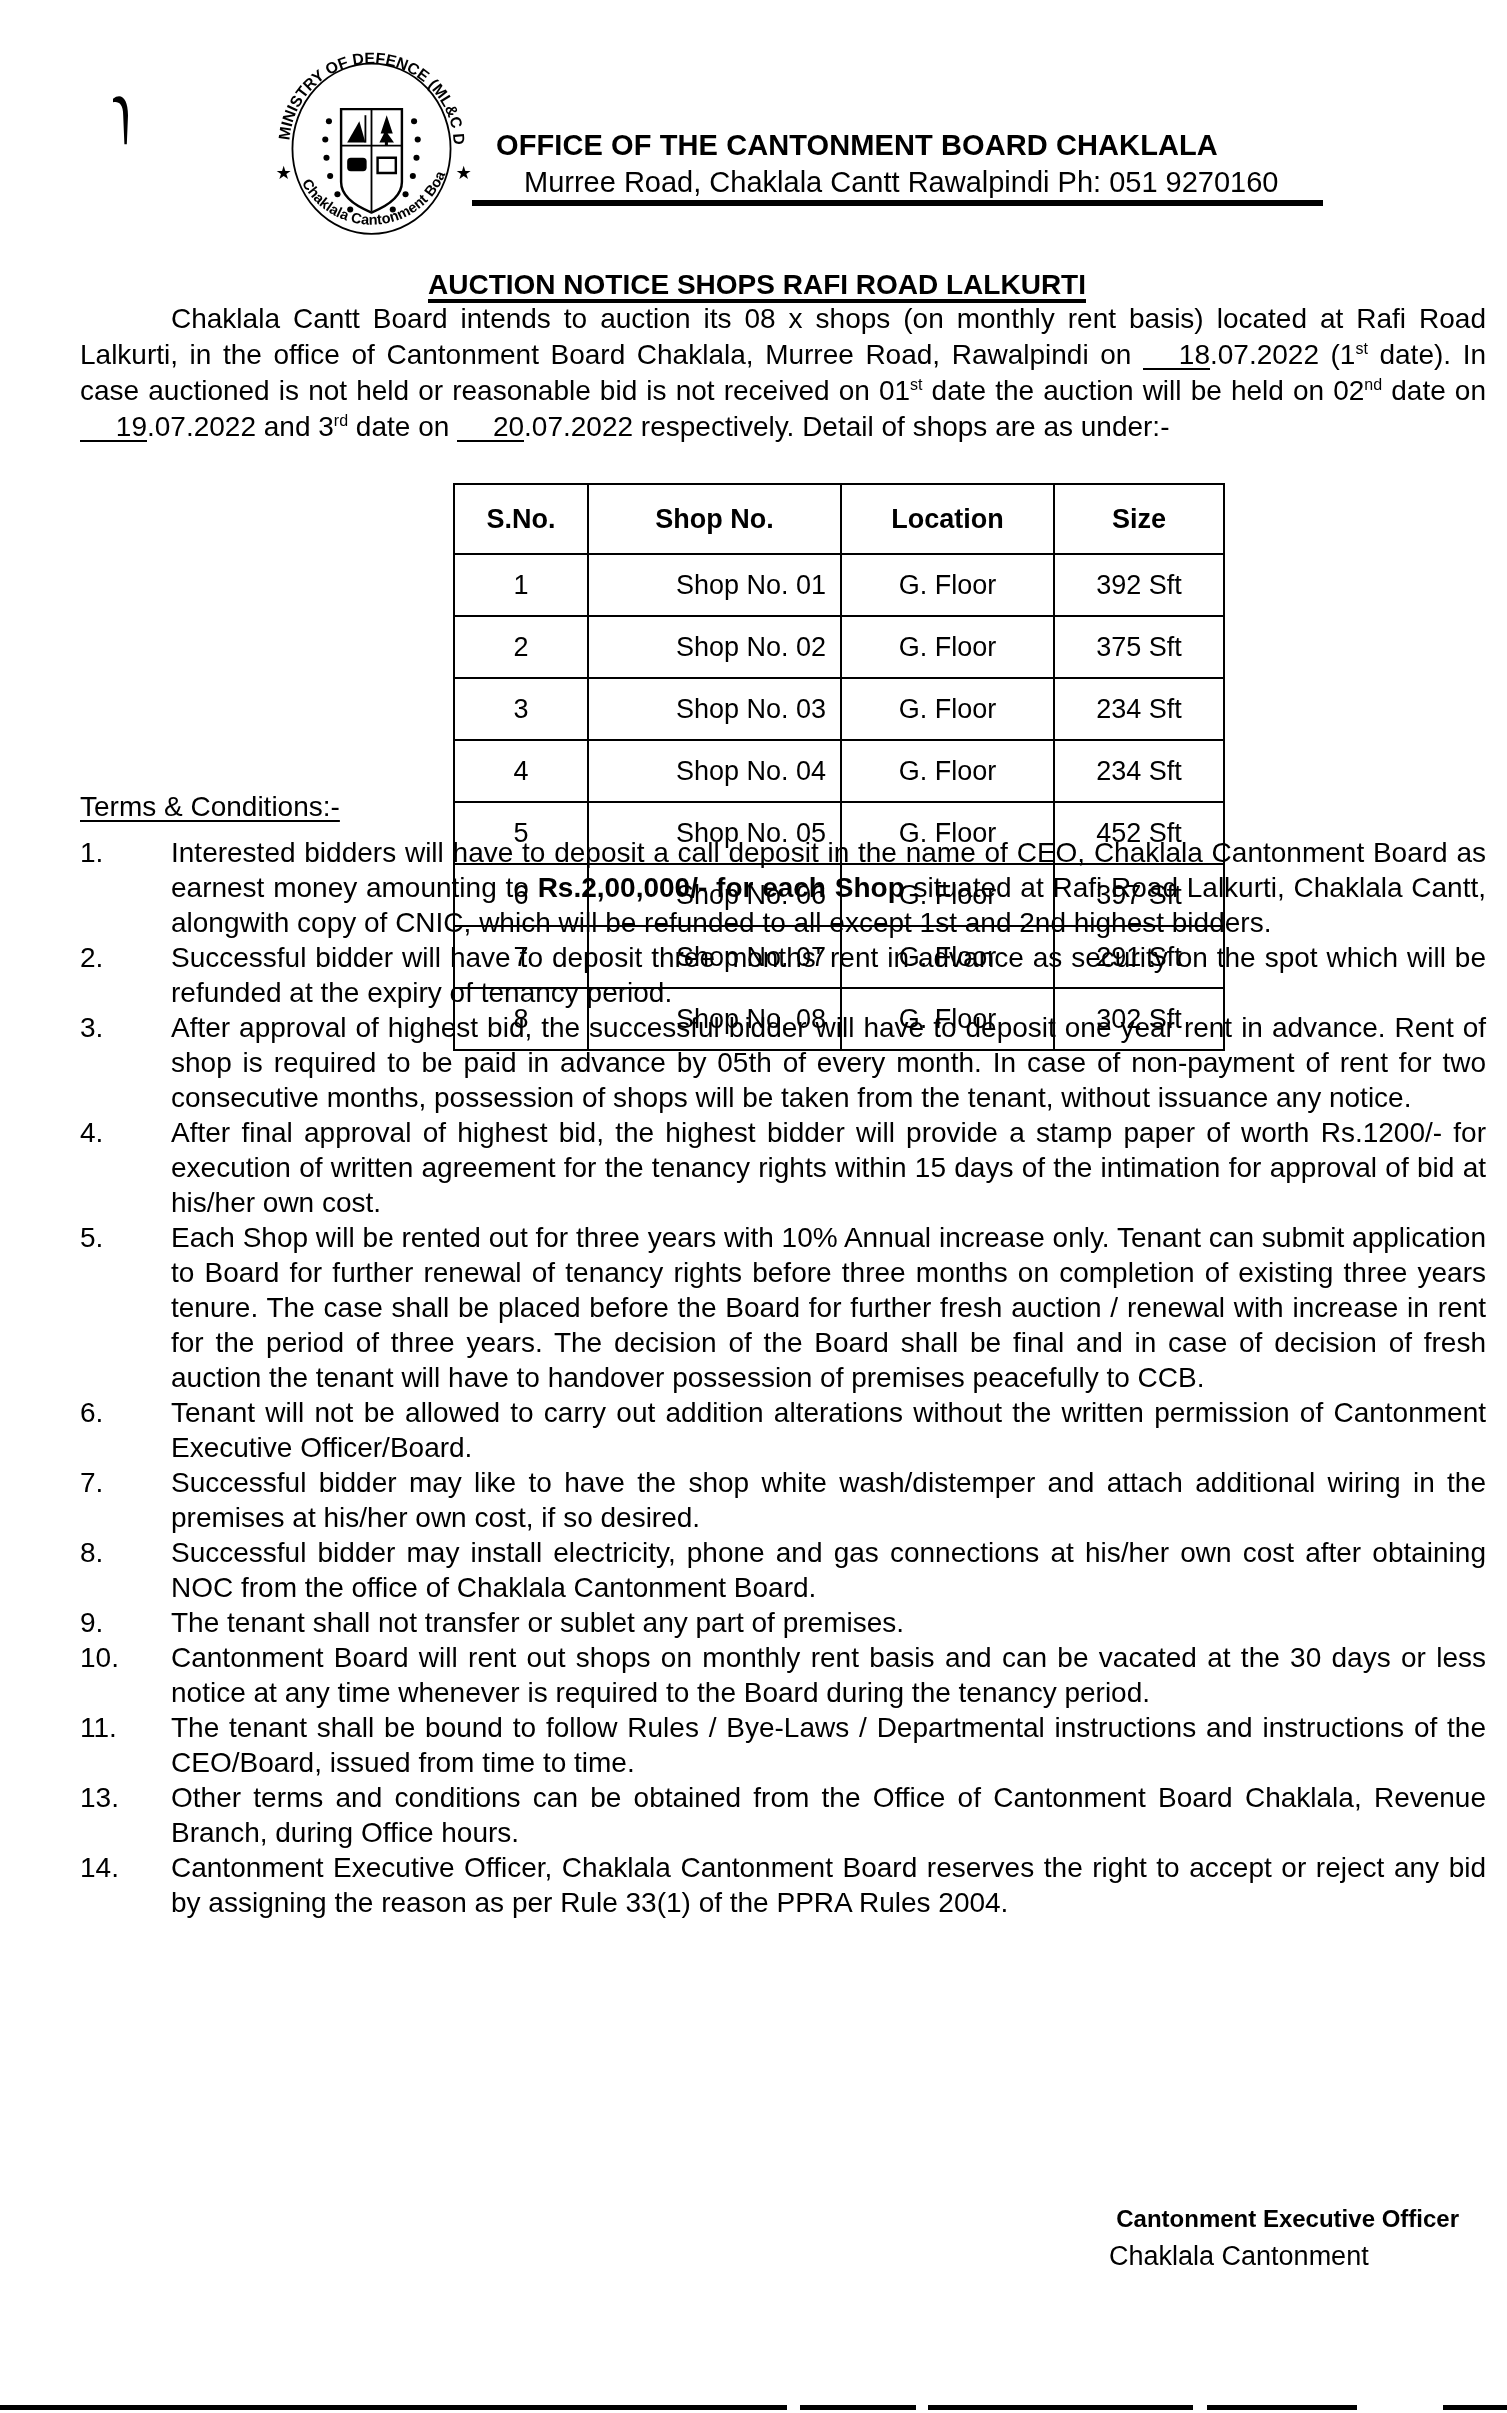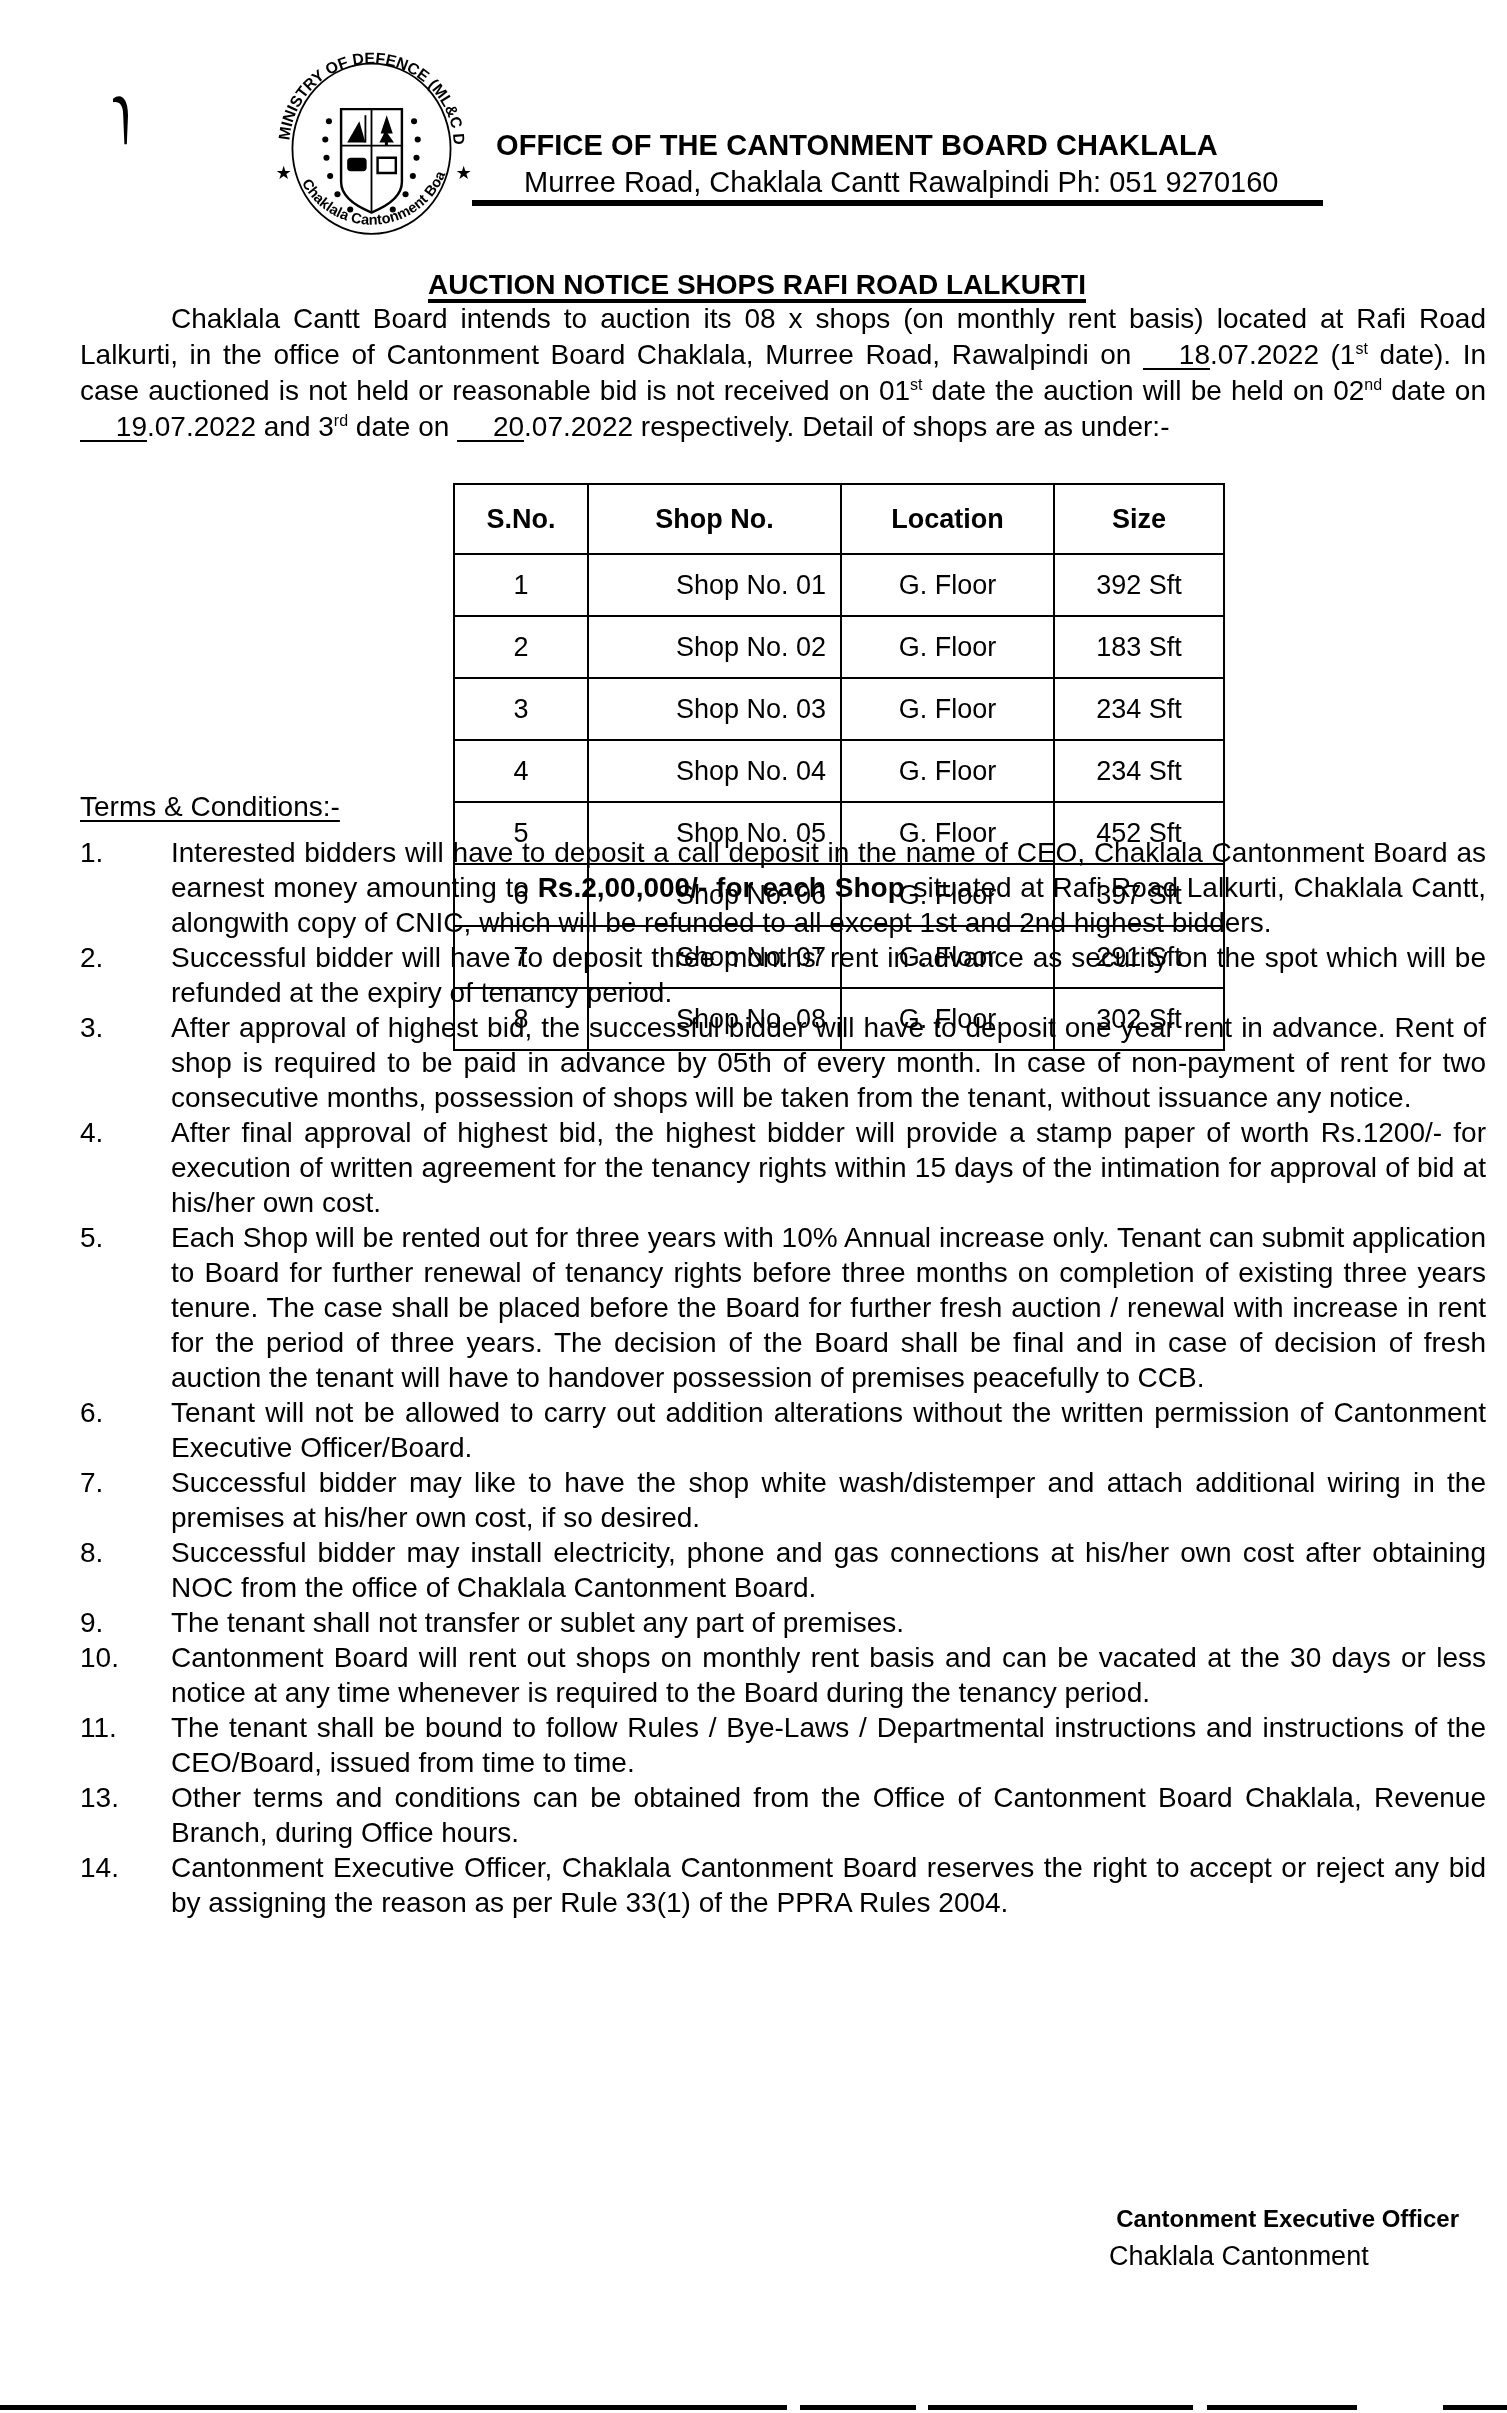--- a/index.html
+++ b/index.html
@@ -134,21 +134,21 @@
     <tr>
         <td>1</td>
         <td class="shopno">Shop No. 01</td>
         <td>G. Floor</td>
         <td>392 Sft</td>
       </tr>
     <tr>
         <td>2</td>
         <td class="shopno">Shop No. 02</td>
         <td>G. Floor</td>
-        <td>183 Sft</td>
+        <td>375 Sft</td>
       </tr>
     <tr>
         <td>3</td>
         <td class="shopno">Shop No. 03</td>
         <td>G. Floor</td>
         <td>234 Sft</td>
       </tr>
     <tr>
         <td>4</td>
         <td class="shopno">Shop No. 04</td>

